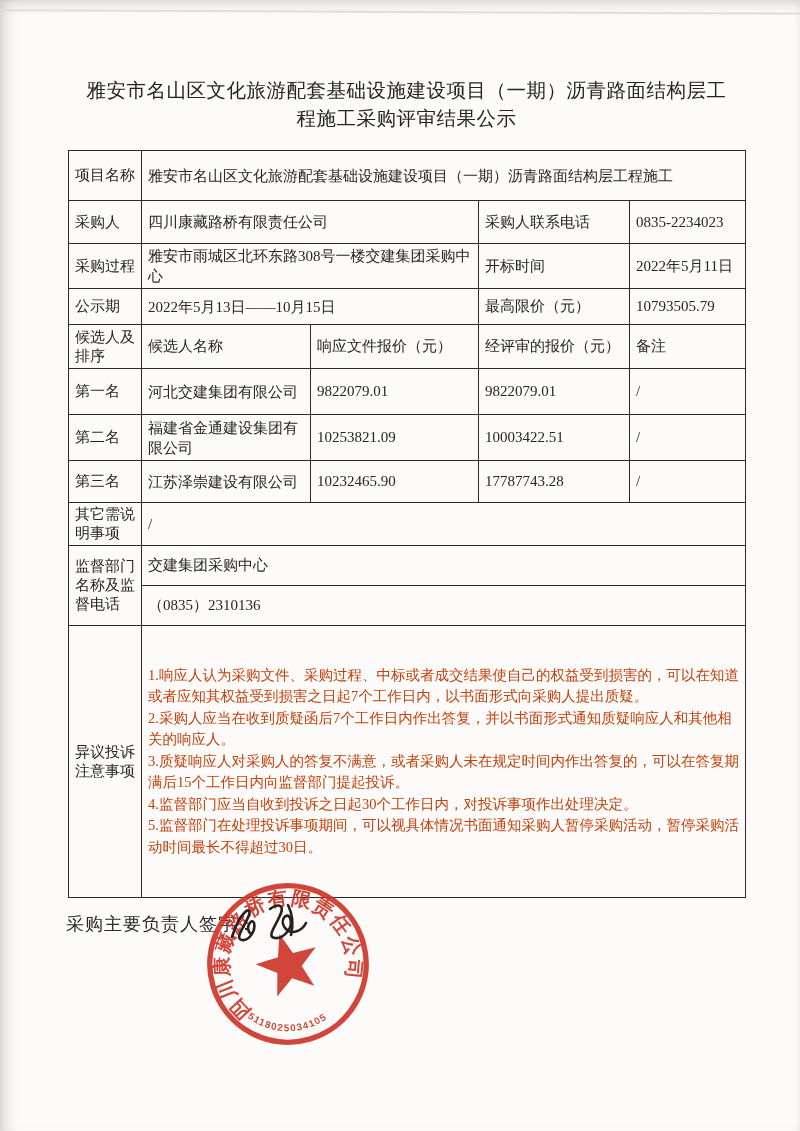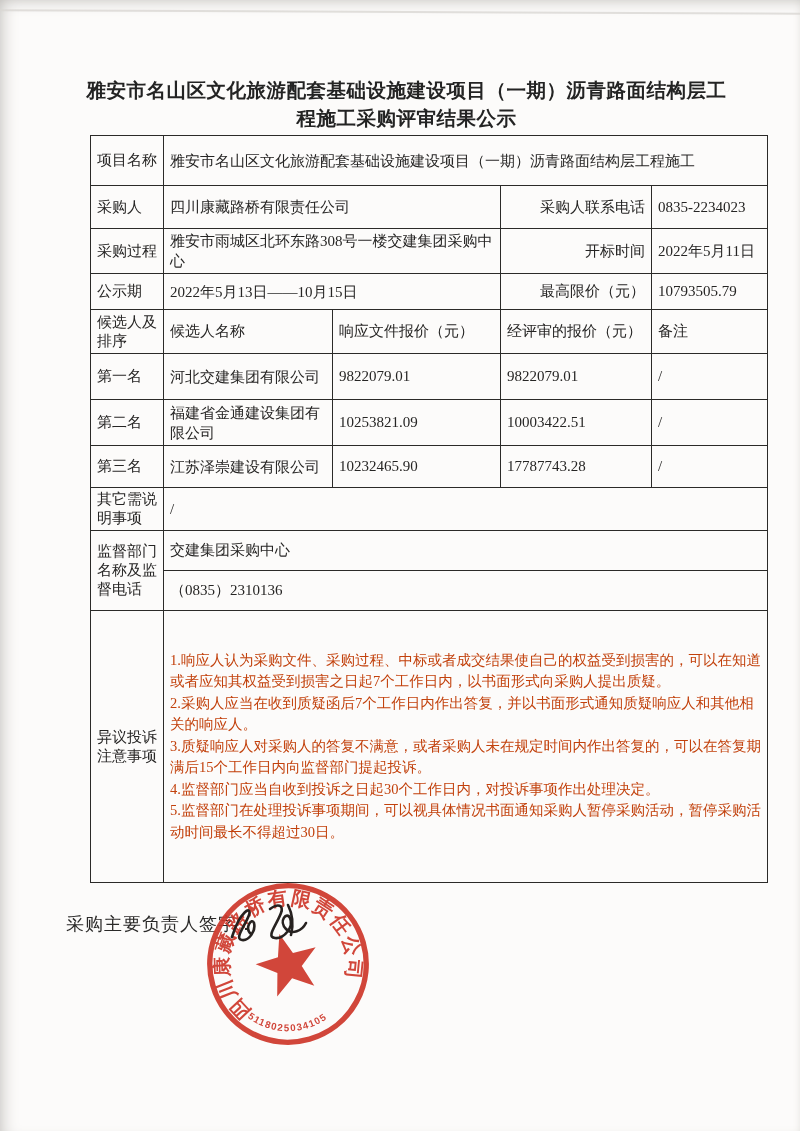--- a/index.html
+++ b/index.html
@@ -21,38 +21,38 @@
   .top-scan-line {
     position: absolute; top: 11px; left: 0;
     width: 100%; height: 2px;
     background: #d9d7d3; opacity: .8;
     transform: rotate(0.25deg);
   }
   .title {
     position: absolute; top: 76px; left: 68px; width: 677px;
     text-align: center;
     font-family: "Liberation Sans", sans-serif;
-    font-weight: bold;
+    font-weight: normal;
     font-size: 19.5px; line-height: 28px;
     color: #232323; letter-spacing: 0.5px;
   }
   table.doc {
-    position: absolute; top: 135px; left: 68px;
+    position: absolute; top: 150px; left: 68px;
     width: 677px;
-    border-collapse: collapse; table-layout: fixed; margin-left: 22px;
+    border-collapse: collapse; table-layout: fixed;
   }
   table.doc td {
     border: 1.7px solid #2b2a28;
     font-size: 15px; color: #262524;
     padding: 2px 6px;
     vertical-align: middle;
     overflow: hidden;
   }
   td.lab  { text-align: left; padding: 2px 4px 2px 5px; line-height: 19px; }
-  td.lab2 { text-align: right; }
+  td.lab2 { text-align: left; }
   td.ctr  { }
   td.val  { text-align: left; line-height: 20px; }
   tr.r1  { height: 50px; }  tr.r2  { height: 43px; }
   tr.r3  { height: 45px; }  tr.r4  { height: 36px; padding-left: 24px; }
   tr.r5  { height: 44px; padding-left: 36px; }  tr.r6  { height: 46px; }
   tr.r7  { height: 46px; }  tr.r8  { height: 42px; padding-left: 28px; }
   tr.r9  { height: 42px; }  tr.r10 { height: 40px; }
   tr.r11 { height: 40px; }  tr.r12 { height: 272px; }
   .objection p {
     margin: 0; font-size: 14.5px; line-height: 21.5px;

